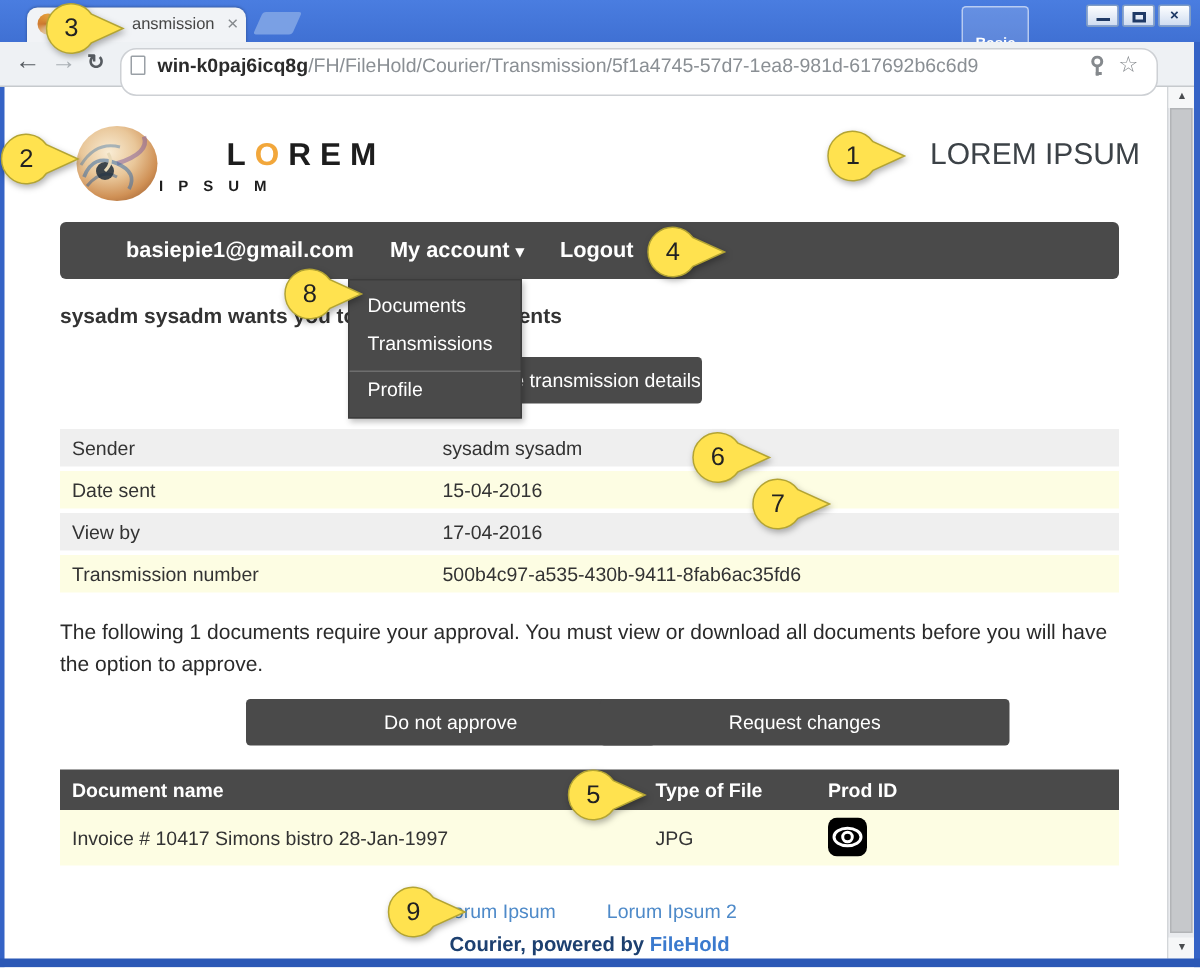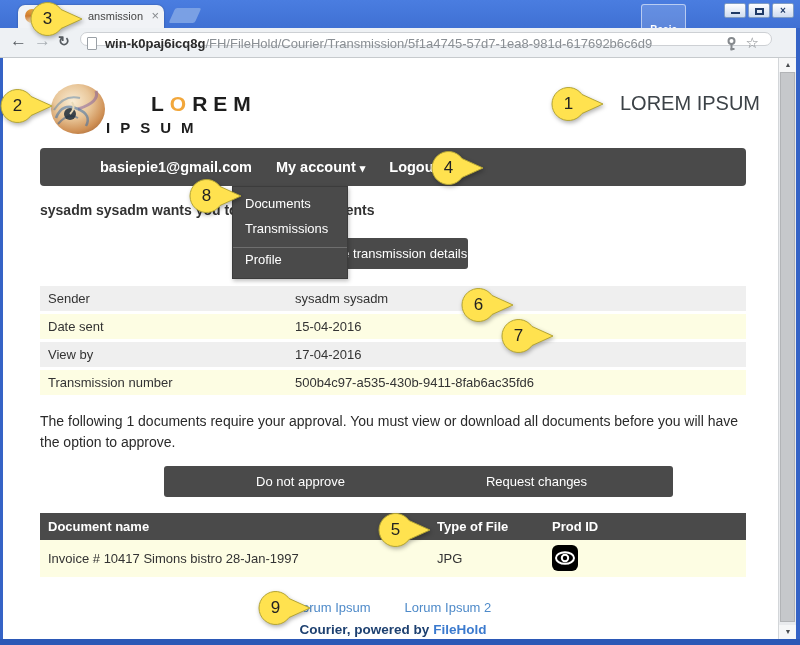--- a/index.html
+++ b/index.html
@@ -27,21 +27,21 @@
     color:#1f3a66; font-size:10px; text-align:center; line-height:13px; font-weight:bold; }
   .glyph-min { position:absolute; left:6px; bottom:3px; width:9px; height:2px; background:#1f3a66; }
   .glyph-max { position:absolute; left:6px; top:4px; width:9px; height:7px; border:2px solid #1f3a66; }
 
   .toolbar { position:absolute; left:0; top:28px; width:800px; height:30px;
     background:#eef1f4; border-bottom:1px solid #c6cacd; }
   .nav-arrow { position:absolute; top:3px; font-size:17px; font-weight:bold; }
   .back { left:10px; color:#565b60; }
   .fwd { left:34px; color:#aab0b5; }
   .reload { left:58px; top:5px; font-size:14px; color:#565b60; }
-  .urlbar { position:absolute; left:80px; top:4px; width:692px; height:14px; background:#fff;
+  .urlbar { position:absolute; left:80px; top:4px; width:692px; height:32px; background:#fff;
     border:1px solid #cdd0d4; border-radius:11px; }
   .page-icon { position:absolute; left:6px; top:4px; width:10px; height:13px;
     border:1px solid #9aa0a6; background:#fff; border-radius:1px; }
   .url-text { position:absolute; left:24px; top:3px; font-size:13px; white-space:nowrap; }
   .url-host { color:#2b2b2b; font-weight:bold; }
   .url-path { color:#8a8f94; }
   .key-icon { position:absolute; right:34px; top:4px; }
   .star-icon { position:absolute; right:12px; top:1px; font-size:15px; color:#85898d; }
   .menu-icon { position:absolute; left:780px; top:36px; width:15px; height:13px; }
   .menu-icon span { display:block; width:15px; height:2.5px; background:#5f6368; margin-bottom:2.5px; }
@@ -56,26 +56,26 @@
     color:#4a4d50; font-size:7px; text-align:center; line-height:14px; }
   .scroll-up { top:0; } .scroll-down { bottom:0; }
   .scroll-thumb { position:absolute; left:1px; top:14px; width:15px; height:550px;
     background:#c6c8cb; border:1px solid #b2b4b7; }
 
   
   .logo-shell { position:absolute; left:48px; top:82px; }
   .logo-l1 { position:absolute; left:103px; top:92px; font-size:21px; font-weight:bold;
     letter-spacing:6px; color:#1d1d1d;margin-left:48px; }
   .logo-o { color:#f2a73b; }
-  .logo-l2 { position:absolute; left:106px; top:119px; font-size:15px; font-weight:bold;
+  .logo-l2 { position:absolute; left:106px; top:119px; font-size:10px; font-weight:bold;
     letter-spacing:10px; color:#1d1d1d; }
   .site-title { position:absolute; left:620px; top:92px; font-size:20px; color:#3c4247; }
 
   .navbar { position:absolute; left:40px; top:148px; width:706px; height:38px; background:#4a4a4a;
-    border-radius:4px; display:flex; align-items:center; padding-left:60px; gap:24px;
+    border-radius:4px; display:flex; align-items:center; padding-left:44px; gap:24px;
     color:#fff; font-size:14.5px; font-weight:bold; }
   .nav-item { white-space:nowrap; }
   .caret { font-size:11px; }
 
   .dropdown { position:absolute; left:232px; top:186px; width:116px; background:#4a4a4a;
     border:1px solid #3c3c3c; z-index:30; padding:4px 0 6px 0; box-shadow:1px 2px 4px rgba(0,0,0,.25); }
   .dropdown-item { color:#fff; font-size:13px; padding:5px 12px; }
   .dropdown-item.sep { border-top:1px solid #6e6e6e; margin-top:6px; padding-top:4px; }
 
   .heading { position:absolute; left:40px; top:202px; font-size:14px; font-weight:bold; color:#333; z-index:1; }

